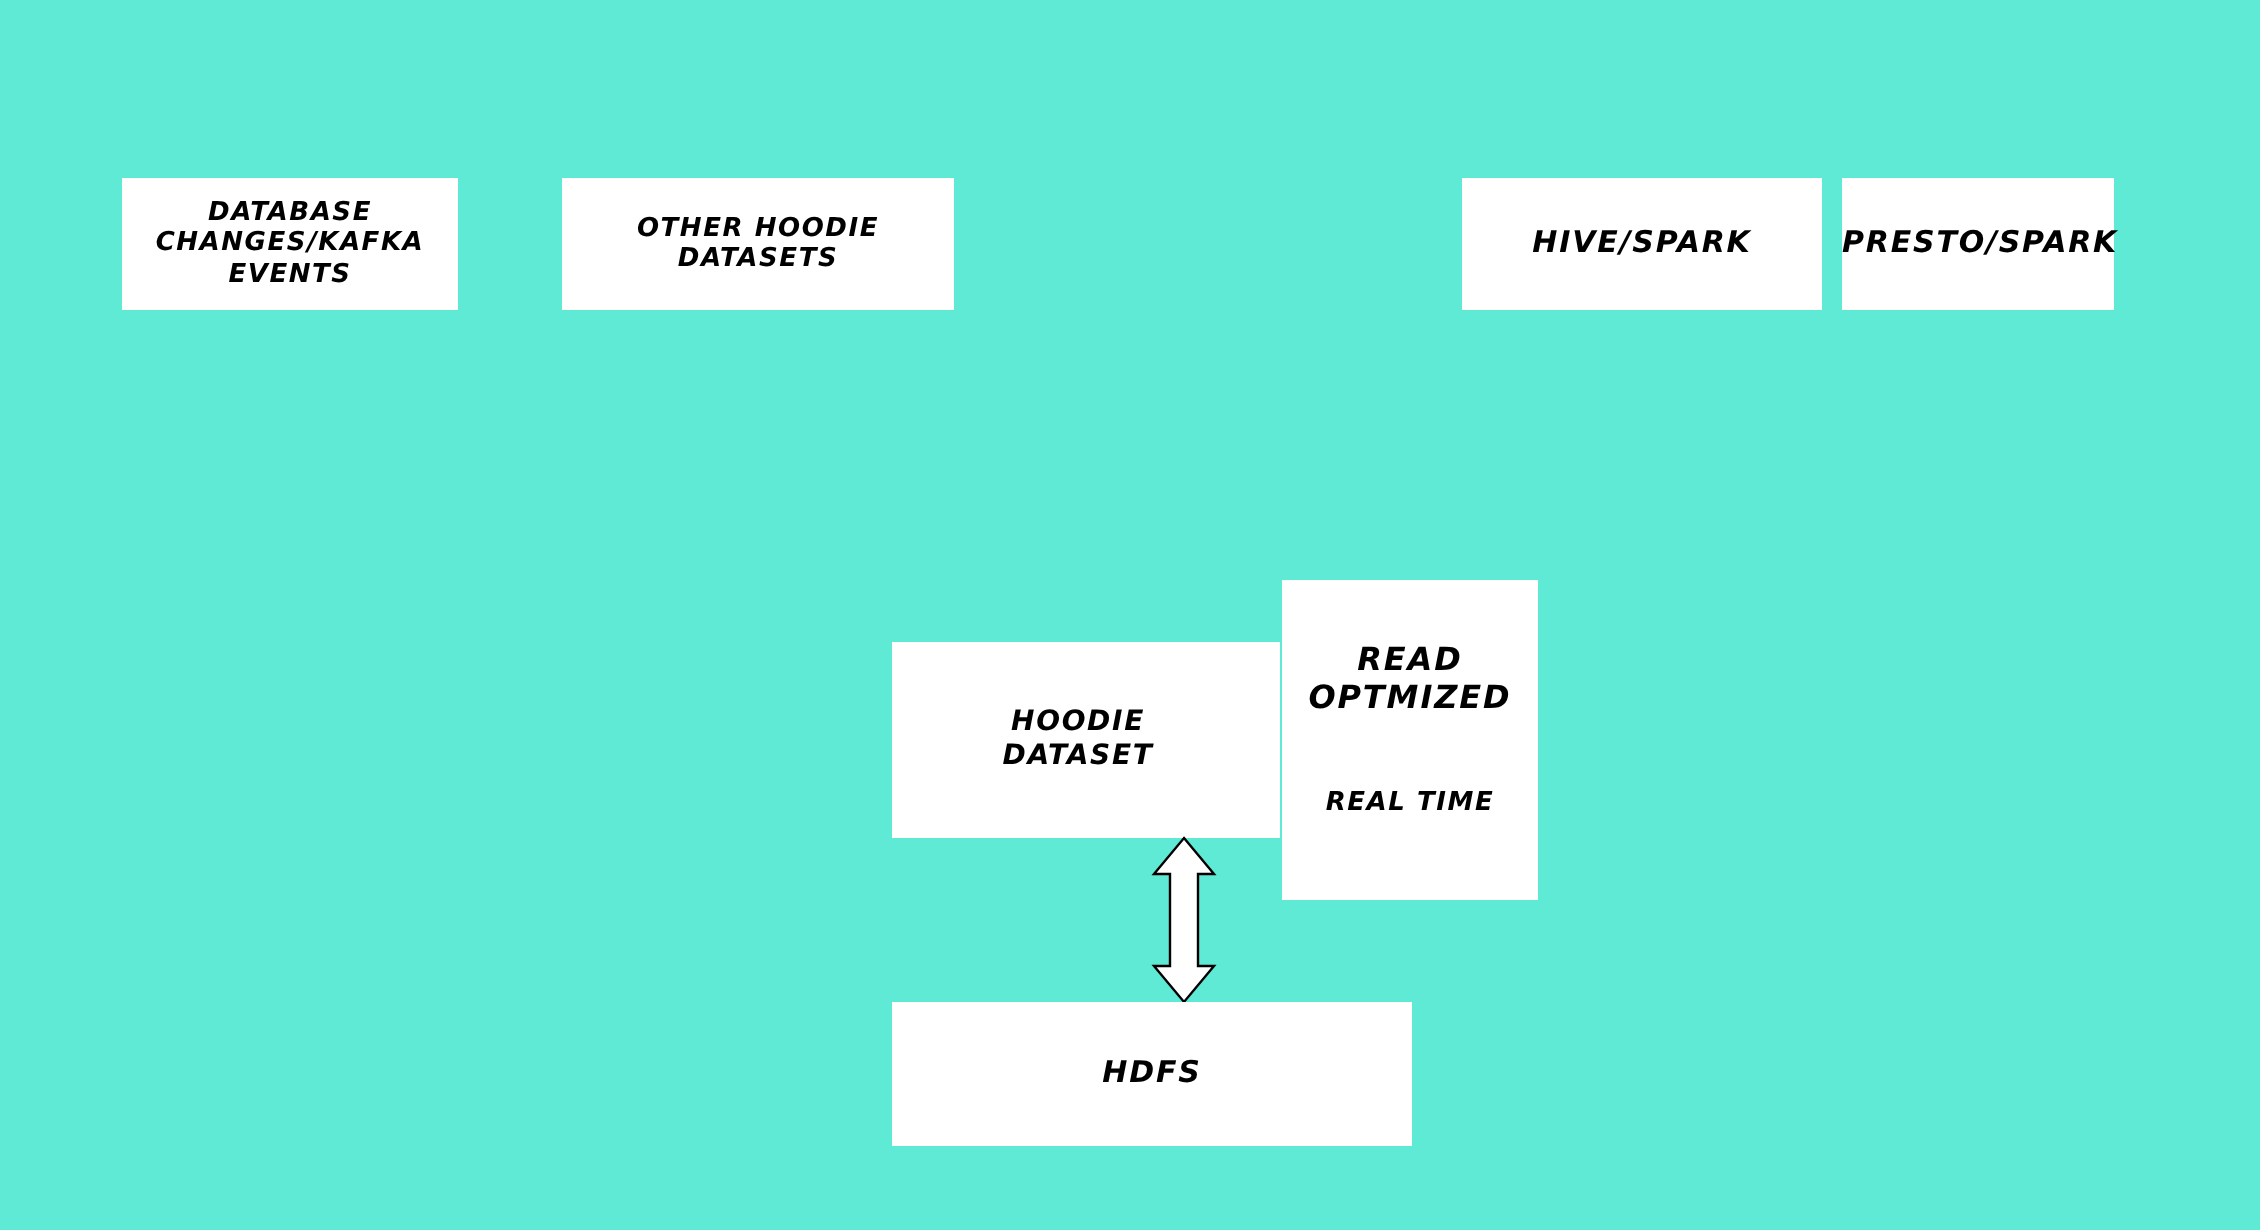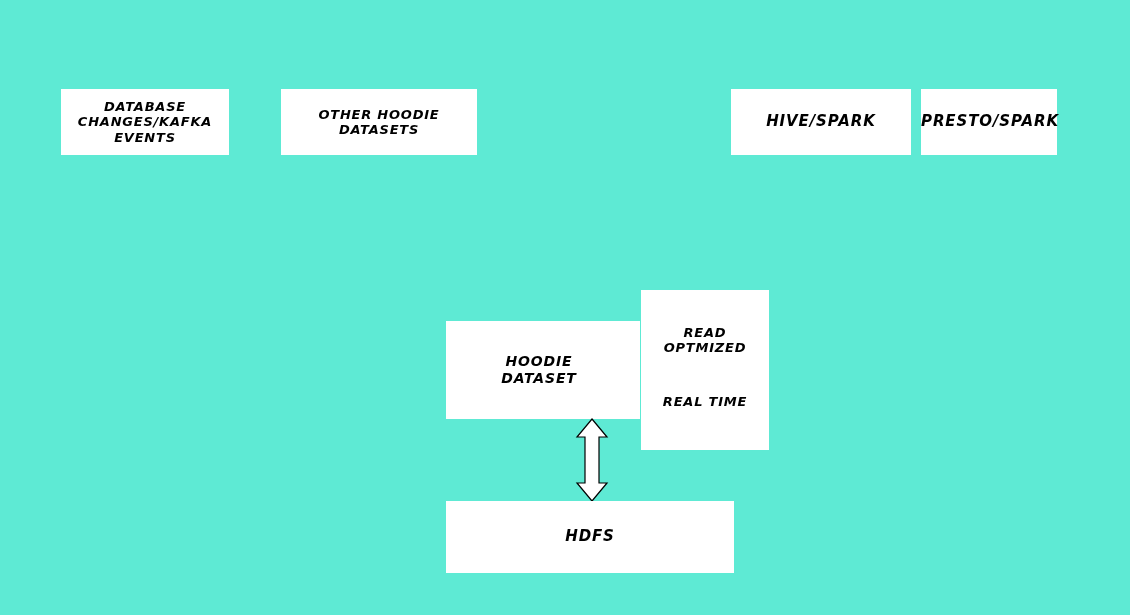--- a/index.html
+++ b/index.html
@@ -53,30 +53,30 @@
   #node-hoodie-dataset .label { text-align: center; }
 
   
   #view-stack {
     position: absolute;
     left: 641px; top: 290px; width: 128px; height: 160px;
     background: #ffffff;
   }
   #node-read-optimized {
     left: 641px; top: 290px; width: 128px; height: 102px;
-    font-size: 13px;
+    font-size: 16px;
     border-bottom: 2px solid #f9a8d4;
   }
   #node-real-time {
     left: 641px; top: 370px; width: 128px; height: 64px;
     font-size: 13px;
   }
 
   
-  #node-hdfs { left: 446px; top: 501px; width: 288px; height: 72px; font-size: 15px; font-style: italic; }
+  #node-hdfs { left: 446px; top: 501px; width: 260px; height: 72px; font-size: 15px; font-style: italic; }
 
   
   #arrow-hoodie-hdfs {
     position: absolute;
     left: 574px;
     top: 418px;
     width: 36px;
     height: 84px;
   }
   #arrow-hoodie-hdfs svg { display: block; width: 100%; height: 100%; }

